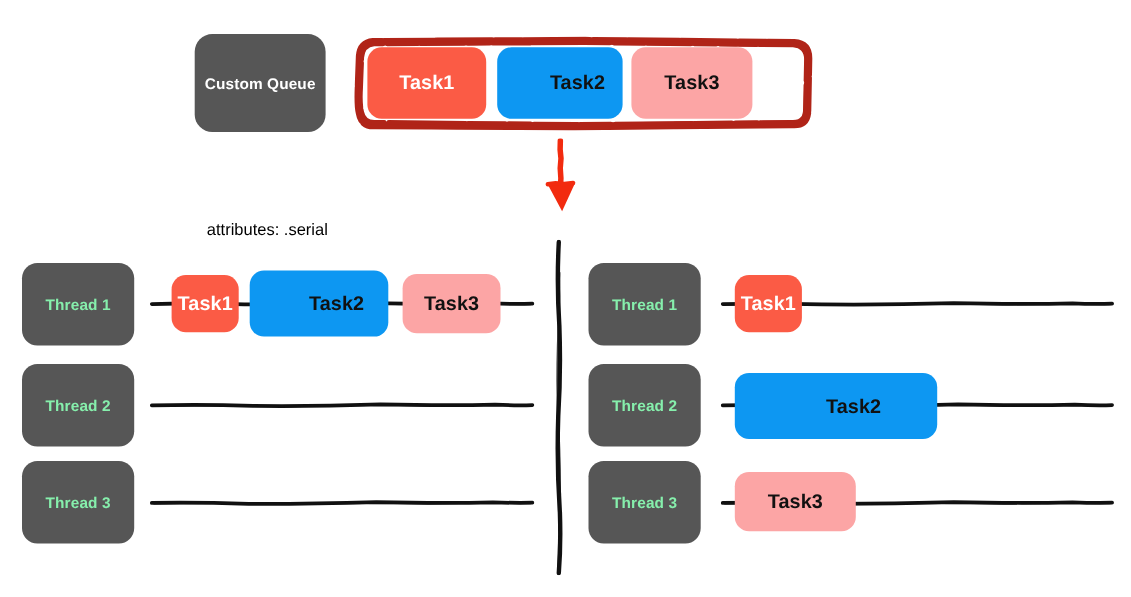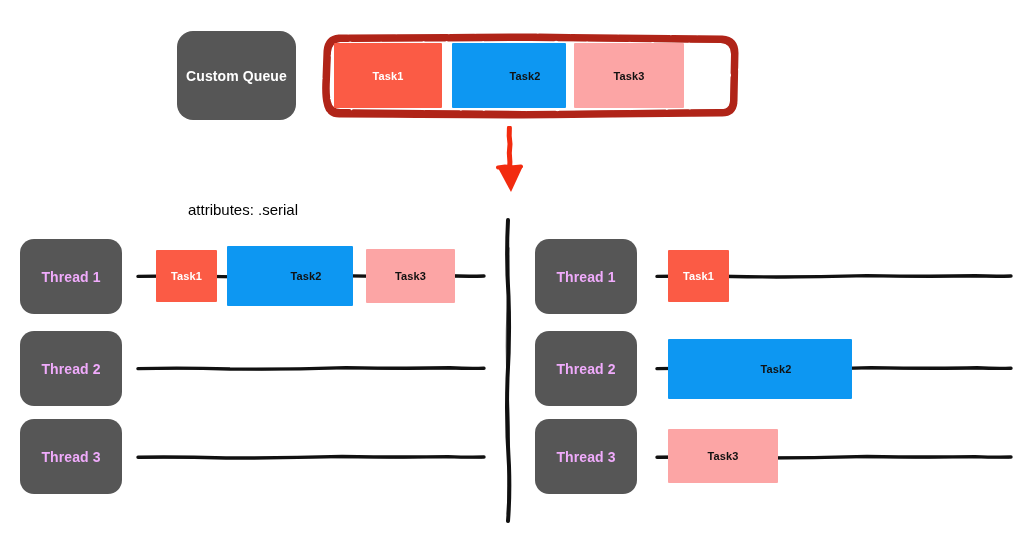--- a/index.html
+++ b/index.html
@@ -35,27 +35,27 @@
     user-select: none;
   }
   .queue-box {
     background: #565656;
     color: #ffffff;
     font-size: 14px;
     border-radius: 16px;
   }
   .thread-box {
     background: #565656;
-    color: #f0abfc;
+    color: #86efac;
     font-size: 14px;
     border-radius: 14px;
   }
   .task {
-    border-radius: 1px;
-    font-size: 11px;
+    border-radius: 13px;
+    font-size: 18px;
     z-index: 4;
   }
   .task.t1 { background: #FB5B45; color: #ffffff; }
   .task.t2 { background: #0D97F2; color: #111111; padding-left: 32px; }
   .task.t3 { background: #fca5a5; color: #111111; }
 
   
   .queue-outline {
     position: absolute;
     left: 322px;

